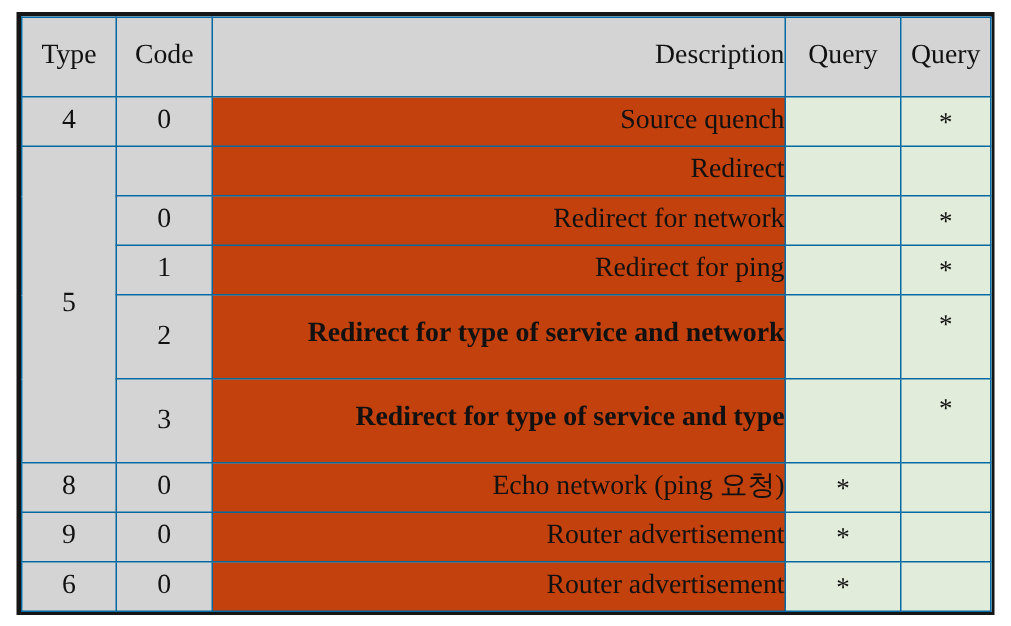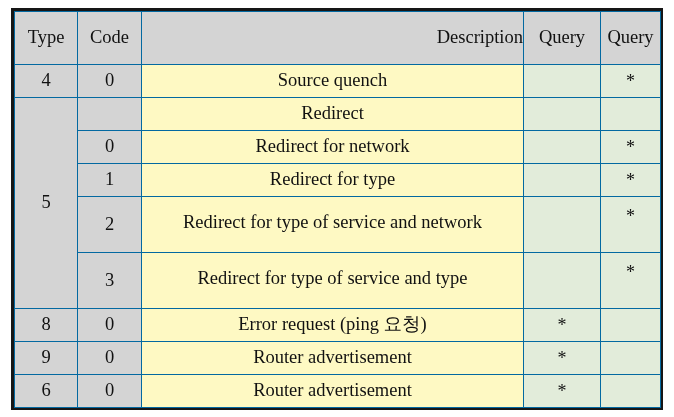--- a/index.html
+++ b/index.html
@@ -63,22 +63,22 @@
     padding-left: 10px;
   }
 
   
   td.type-cell,
   td.code-cell {
     background: #d4d4d4;
     text-align: center;
   }
   td.desc-cell {
-    background: #fef9c3;
-    text-align: center;
+    background: #c2410c;
+    text-align: right;
     padding-left: 10px;
   }
   td.query-cell,
   td.error-cell {
     background: #e2ecda;
     text-align: center;
   }
 
   
   td.query-cell .mark,
@@ -88,20 +88,21 @@
     line-height: 1;
   }
   tr.tall td.query-cell .mark,
   tr.tall td.error-cell .mark {
     position: relative;
     top: -9px;
   }
   tr.tall td.desc-cell .txt {
     position: relative;
     top: -2px;
+    font-weight: bold;
   }
 
   
   tr.r-normal td { height: 32px; }
   tr.tall td     { height: 55px; }
 </style>
 </head>
 <body>
 
 <div id="table-wrap">
@@ -150,21 +151,21 @@
           <td class="desc-cell"><span class="txt">Redirect for network</span></td>
           <td class="query-cell">
             <span class="mark"></span>
           </td>
           <td class="error-cell">
             <span class="mark">*</span>
           </td>
         </tr>
         <tr class="r-normal">
           <td class="code-cell">1</td>
-          <td class="desc-cell"><span class="txt">Redirect for type</span></td>
+          <td class="desc-cell"><span class="txt">Redirect for ping</span></td>
           <td class="query-cell">
             <span class="mark"></span>
           </td>
           <td class="error-cell">
             <span class="mark">*</span>
           </td>
         </tr>
         <tr class="tall">
           <td class="code-cell">2</td>
           <td class="desc-cell"><span class="txt">Redirect for type of service and network</span></td>
@@ -181,21 +182,21 @@
           <td class="query-cell">
             <span class="mark"></span>
           </td>
           <td class="error-cell">
             <span class="mark">*</span>
           </td>
         </tr>
         <tr class="r-normal">
           <td class="type-cell">8</td>
           <td class="code-cell">0</td>
-          <td class="desc-cell"><span class="txt">Error request (ping 요청)</span></td>
+          <td class="desc-cell"><span class="txt">Echo network (ping 요청)</span></td>
           <td class="query-cell">
             <span class="mark">*</span>
           </td>
           <td class="error-cell">
             <span class="mark"></span>
           </td>
         </tr>
         <tr class="r-normal">
           <td class="type-cell">9</td>
           <td class="code-cell">0</td>

